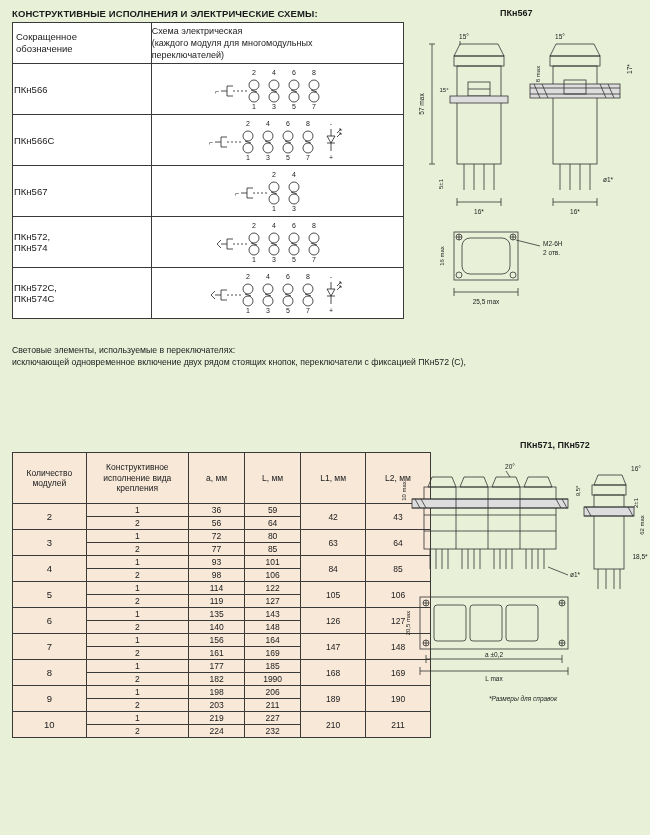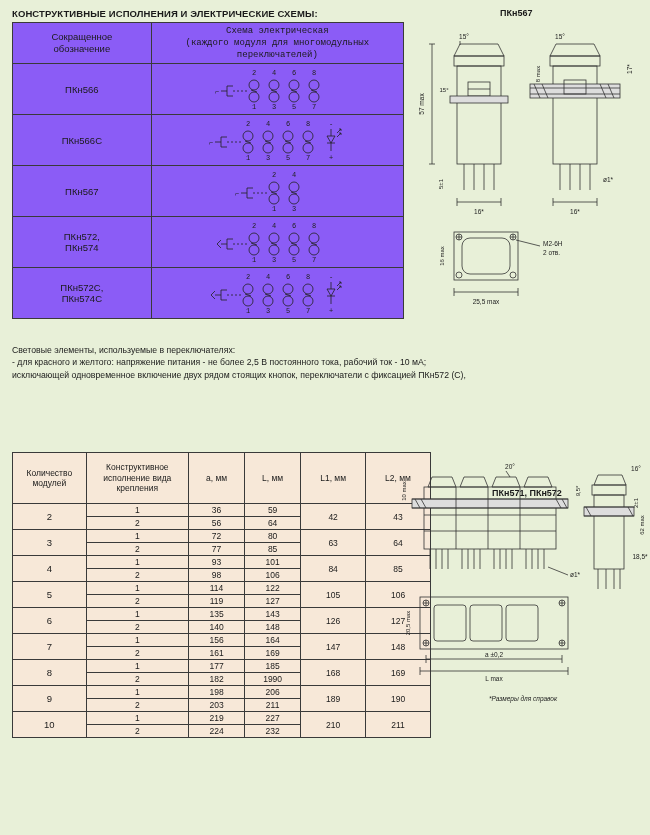--- a/index.html
+++ b/index.html
@@ -18,27 +18,27 @@
   .top-title{
     position:absolute;left:12px;top:8px;width:400px;
     font-size:9.5px;font-weight:bold;letter-spacing:.1px;
   }
   table.schemes{
     position:absolute;left:12px;top:22px;width:392px;
     border-collapse:collapse;
   }
   table.schemes td{
     border:1px solid #3a3a3a;
-    background:#8b5cf6;
-    text-align:center;vertical-align:middle;
+    background:#ffffff;
+    vertical-align:middle;
     font-size:9px;
   }
   table.schemes td.hdr{font-size:9px;line-height:12px;padding:4px 3px;}
   table.schemes td.name{width:135px;font-size:9.5px;}
-  table.schemes td.sch{width:255px;height:46px;padding:2px 0;font-family:Liberation Mono, monospace;}
+  table.schemes td.sch{width:255px;height:46px;padding:2px 0;}
 
   
   .scheme{position:relative;margin:0 auto;}
   .scheme svg{display:block;margin:0 auto;}
 
   
   .notes{
     position:absolute;left:12px;top:344px;width:630px;
     font-size:8.7px;line-height:12.4px;
   }
@@ -283,21 +283,20 @@
             </g>
           </svg>
         </div>
       </td>
     </tr>
   </tbody>
     </table>
 
   <div class="notes">
     <p>Световые элементы, используемые в переключателях:</p>
-    <p>- для красного и желтого: напряжение питания - не более 2,5 В постоянного тока, рабочий ток - 10 мА;</p>
     <p>исключающей одновременное включение двух рядом стоящих кнопок, переключатели с фиксацией ПКн572 (С),</p>
   </div>
 
   <div class="tbl2-title">ПКн571, ПКн571С, ПКн572, ПКн572С</div>
 
   <table class="dims">
     <tbody>
         <tr>
       <th rowspan="1" style="width:62px;height:44px">
         <div>Количество</div>
@@ -527,21 +526,21 @@
 
         <line x1="42" y1="268" x2="106" y2="268"></line>
         <line x1="42" y1="264" x2="42" y2="272"></line>
         <line x1="106" y1="264" x2="106" y2="272"></line>
         <text x="74" y="280" font-size="6.5" fill="#222" stroke="none" text-anchor="middle">25,5 max</text>
         <text x="32" y="232" font-size="6" fill="#222" stroke="none" text-anchor="middle" transform="rotate(-90 32 232)">16 max</text>
       </g>
     </svg>
   </div>
 
-  <div class="dr-title" style="left:492px;top:440px;margin-top:48px;">ПКн571, ПКн572</div>
+  <div class="dr-title" style="left:520px;top:440px;">ПКн571, ПКн572</div>
 
   <div class="drawbox" style="left:398px;top:455px;">
     <svg width="250" height="250" viewBox="0 0 250 250">
       <g stroke="#333" stroke-width="0.8" fill="none">
 
         <g>
           <path d="M30 32 L34 22 L54 22 L58 32 Z"></path>
           <path d="M62 32 L66 22 L86 22 L90 32 Z"></path>
           <path d="M94 32 L98 22 L118 22 L122 32 Z"></path>
           <path d="M126 32 L130 22 L150 22 L154 32 Z"></path>

